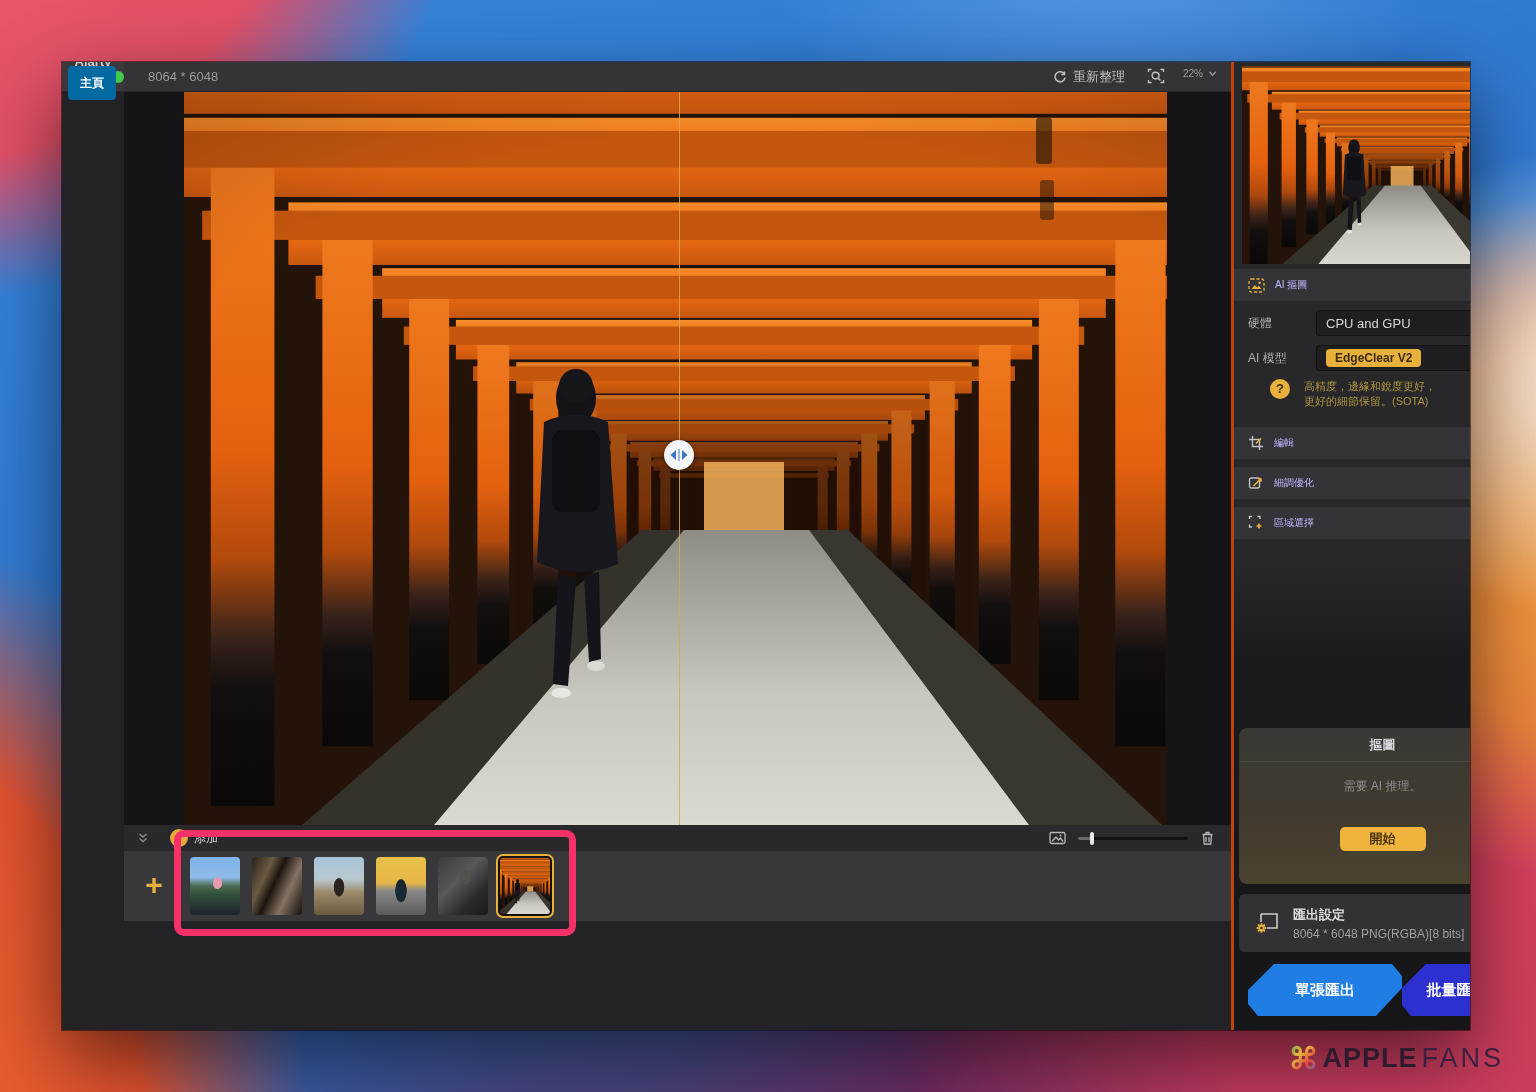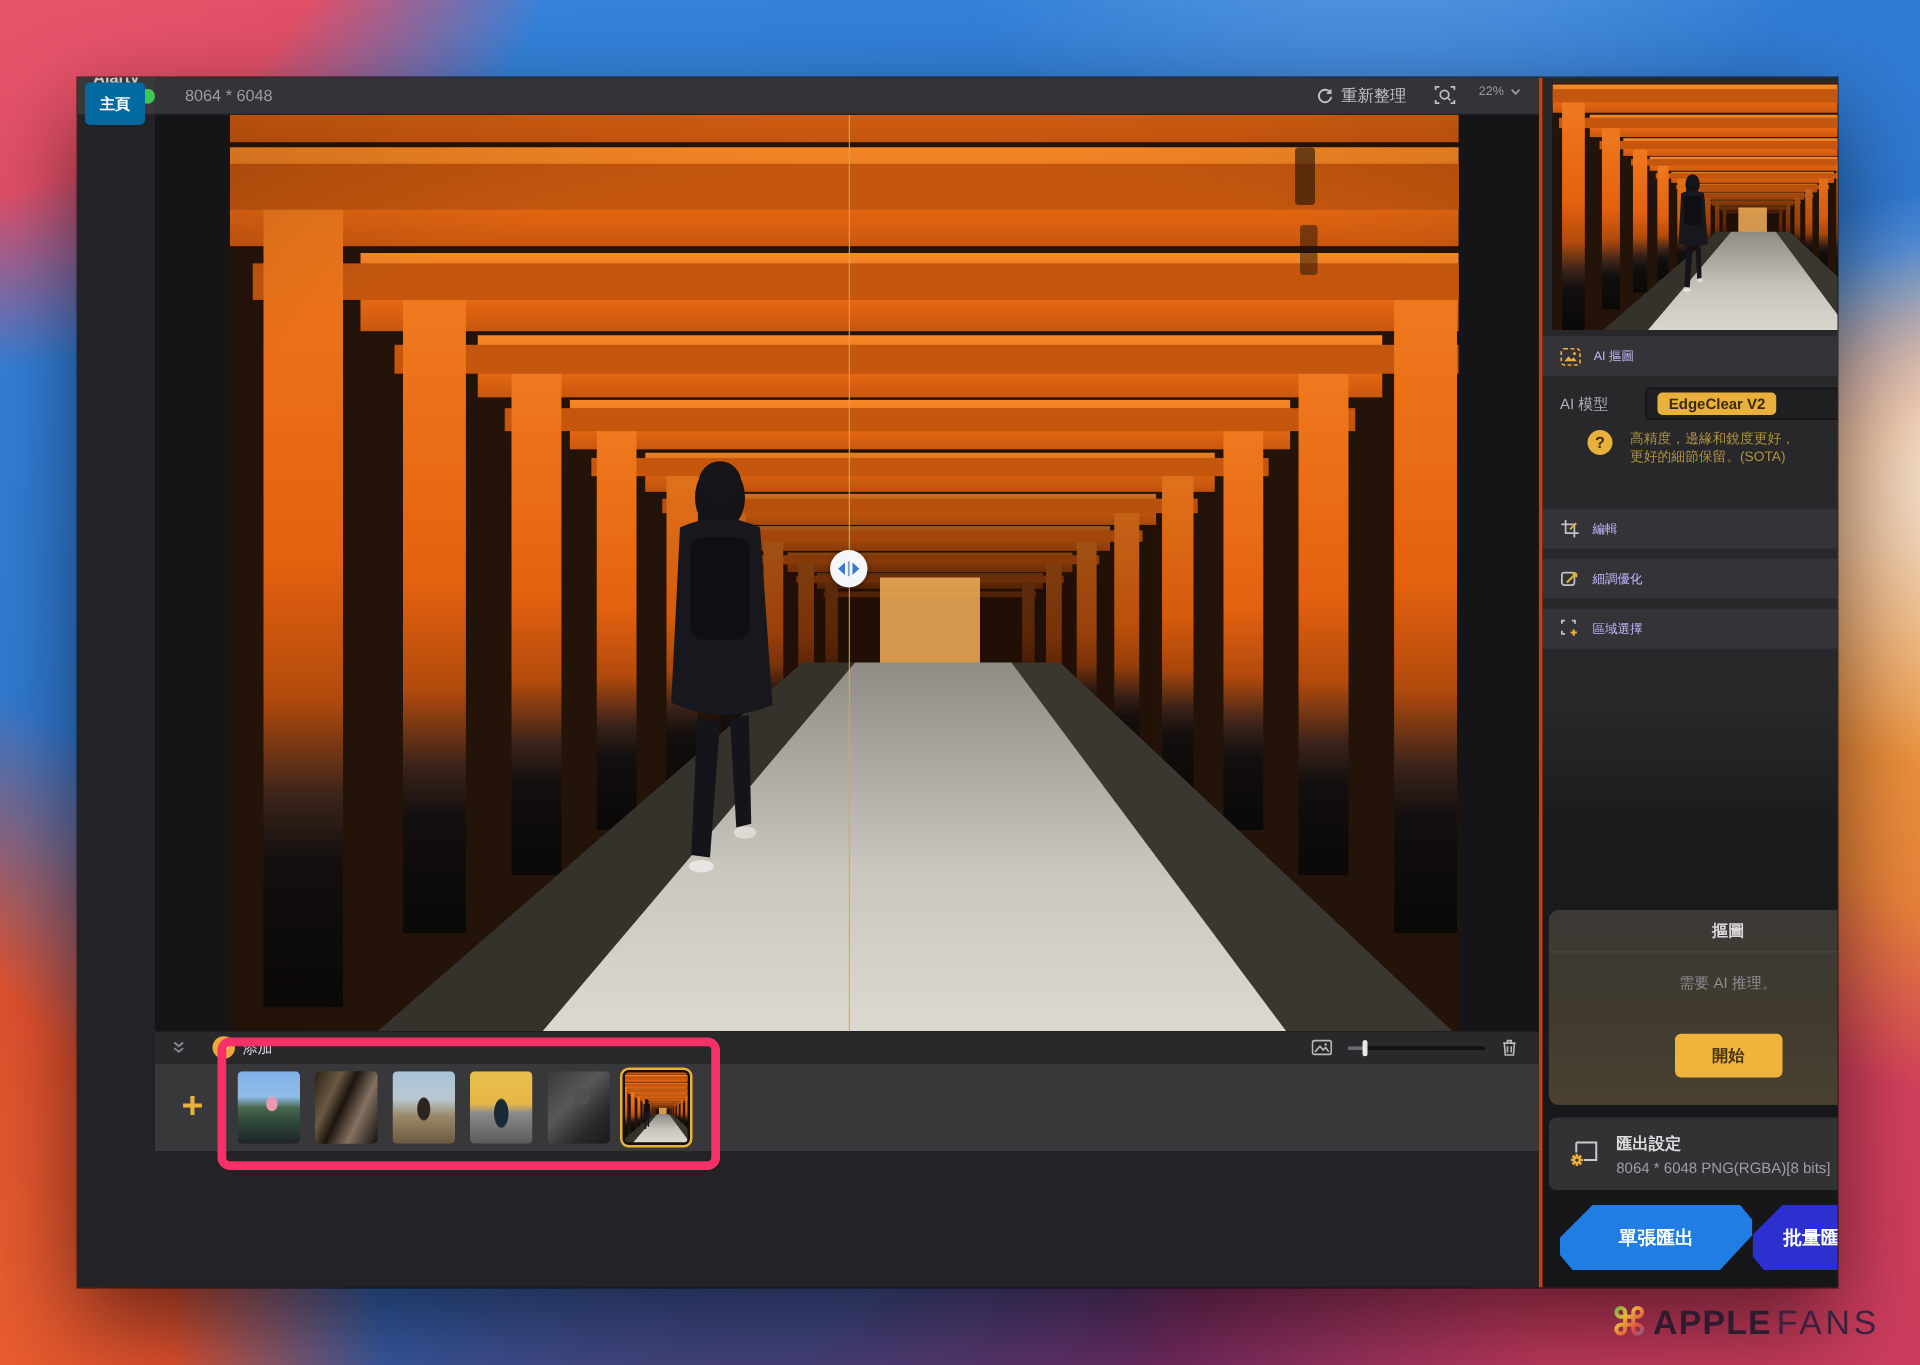--- a/index.html
+++ b/index.html
@@ -131,21 +131,21 @@
   .help-text{ color:#ad9440; font-size:11px; line-height:15px; }
 
   .matting-panel{
     margin:0 5px; flex:0 0 156px; border-radius:8px; overflow:hidden;
     background:linear-gradient(180deg,#3b3936 0%, #413b2f 55%, #4a4130 100%);
     display:flex; flex-direction:column; align-items:center;
   }
   .mp-title{ width:100%; text-align:center; color:#d8d6da; font-size:13px; font-weight:bold;
     padding:8px 0 7px; border-bottom:1px solid rgba(255,255,255,.07); }
   .mp-status{ margin-top:16px; color:#8f8d90; font-size:12px; }
-  .start-btn{ margin-top:32px; width:86px; height:35px; background:#f0b43c; color:#4a3410;
+  .start-btn{ margin-top:32px; width:86px; height:24px; background:#f0b43c; color:#4a3410;
     font-weight:bold; font-size:13px; border:none; border-radius:5px; }
 
   .export-settings{
     margin:10px 5px 0 5px; flex:0 0 58px; background:#323134; border-radius:6px;
     display:flex; align-items:center; padding:0 14px; gap:12px;
   }
   .es-text{ display:flex; flex-direction:column; gap:3px; }
   .es-title{ color:#dddbde; font-size:13px; font-weight:bold; }
   .es-detail{ color:#a09ea2; font-size:12px; }
   .es-chev{ margin-left:auto; }
@@ -404,20 +404,31 @@
           <span class="icon">
             <svg width="17" height="15" viewBox="0 0 17 15" fill="none">
               <rect x="1" y="1" width="15" height="13" rx="2.5" stroke="#e9b13c" stroke-width="1.3" stroke-dasharray="3 2"></rect>
               <path d="M3.5 11 L6.8 7 L9 9.6 L10.8 7.8 L13.5 11 Z" fill="#e9b13c"></path>
               <circle cx="11.6" cy="4.8" r="1.2" fill="#e9b13c"></circle>
             </svg>
           </span>
           <span class="sec-title">AI 摳圖</span>
         </div>
 
+        <div class="field-row">
+          <span class="field-label">硬體</span>
+          <div class="select">
+            <span>CPU and GPU</span>
+            <span class="icon sel-chev">
+              <svg width="12" height="9" viewBox="0 0 12 9" fill="none" stroke="#e9b13c" stroke-width="1.8">
+                  <path d="M1.5 2 L6 6.5 L10.5 2"></path>
+                </svg>
+            </span>
+          </div>
+        </div>
 
         <div class="field-row">
           <span class="field-label">AI 模型</span>
           <div class="select">
             <span class="model-pill">EdgeClear V2</span>
             <span class="icon sel-chev">
               <svg width="12" height="9" viewBox="0 0 12 9" fill="none" stroke="#e9b13c" stroke-width="1.8">
                   <path d="M1.5 2 L6 6.5 L10.5 2"></path>
                 </svg>
             </span>
@@ -425,21 +436,21 @@
         </div>
 
         <div class="help-row">
           <span class="help-icon">?</span>
           <div class="help-text">
             <div>高精度，邊緣和銳度更好，</div>
             <div>更好的細節保留。(SOTA)</div>
           </div>
         </div>
 
-        <div class="sec-head" style="margin-top:29px">
+        <div class="sec-head" style="margin-top:14px">
           <span class="icon">
             <svg width="16" height="16" viewBox="0 0 16 16" fill="none">
               <path d="M4.5 1 v10.5 H15" stroke="#c2c0c4" stroke-width="1.4"></path>
               <path d="M1 4.5 h10.5 V15" stroke="#c2c0c4" stroke-width="1.4"></path>
               <path d="M8 8.5 l5 -5" stroke="#e9b13c" stroke-width="1.6"></path>
             </svg>
           </span>
           <span class="sec-title">編輯</span>
           <div class="sec-right">
             <span class="icon">

